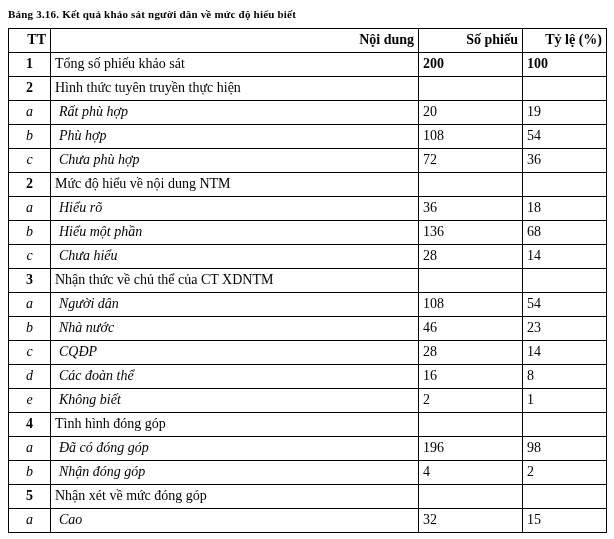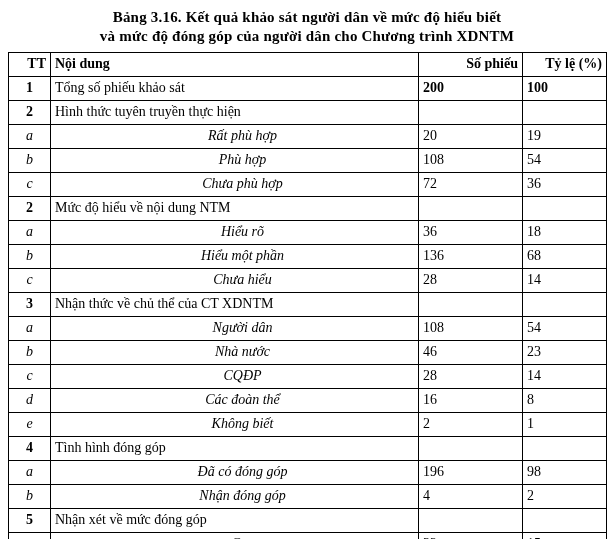--- a/index.html
+++ b/index.html
@@ -15,23 +15,22 @@
     overflow: hidden;
   }
   .page {
     width: 614px;
     height: 539px;
     position: relative;
     box-sizing: border-box;
     padding: 6px 8px 0 8px;
   }
   .title-block {
-    text-align: center;
-    font-weight: bold;
-    font-size: 15px;
+    font-weight: bold;
+    font-size: 11px;
     line-height: 1.25;
     margin: 2px 0 6px 0;
   }
   .title-line {
     display: block;
     letter-spacing: 0.2px;
   }
   table.survey {
     border-collapse: collapse;
     width: 598px;
@@ -49,39 +48,38 @@
   col.c-content { width: 368px; }
   col.c-num { width: 104px; }
   col.c-pct { width: 84px; }
 
   th.hdr {
     font-weight: bold;
     text-align: right;
     font-size: 14px;
   }
   th.hdr.left {
-    text-align: left;
+    text-align: right;
     margin-left: 10px;
   }
   td.tt {
     text-align: center;
   }
   td.tt.num {
     font-weight: bold;
   }
   td.tt.letter {
     font-style: italic;
   }
   td.content.group {
     font-weight: normal;
   }
   td.content.sub {
     font-style: italic;
-    padding-left: 20px;
-    text-align: center;
+    padding-left: 8px;
   }
   td.val {
     text-align: left;
   }
   tr.group-row td.val {
     font-weight: bold;
   }
   .footer-ghost {
     position: absolute;
     left: 0;
@@ -95,21 +93,20 @@
     opacity: 0.55;
   }
 </style>
 </head>
 <body>
 
 <div class="page">
 
   <div class="title-block">
     <span class="title-line">Bảng 3.16. Kết quả khảo sát người dân về mức độ hiểu biết</span>
-    <span class="title-line">và mức độ đóng góp của người dân cho Chương trình XDNTM</span>
   </div>
 
   <table class="survey">
     <colgroup>
       <col class="c-tt">
       <col class="c-content">
       <col class="c-num">
       <col class="c-pct">
     </colgroup>
     <thead>

